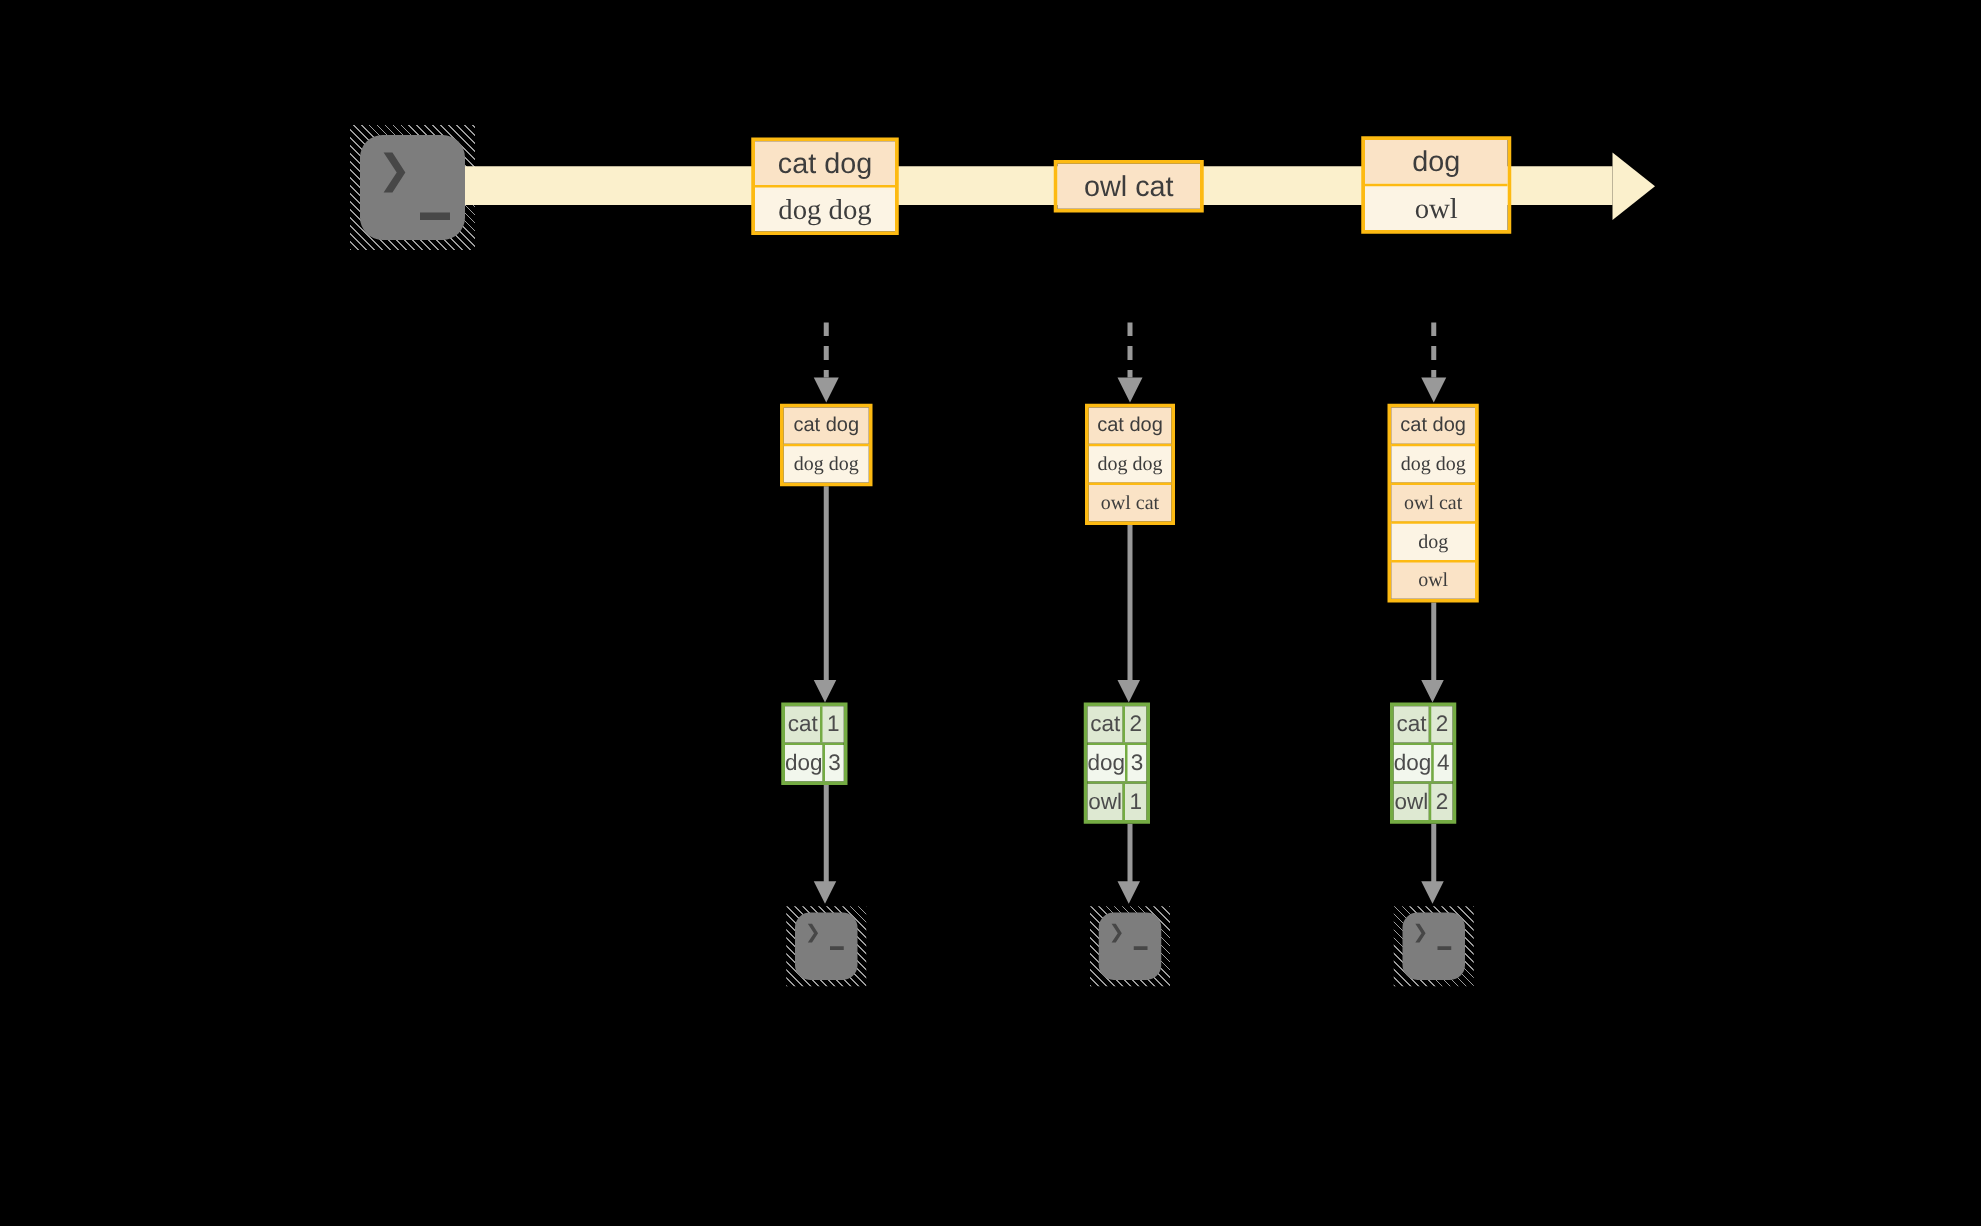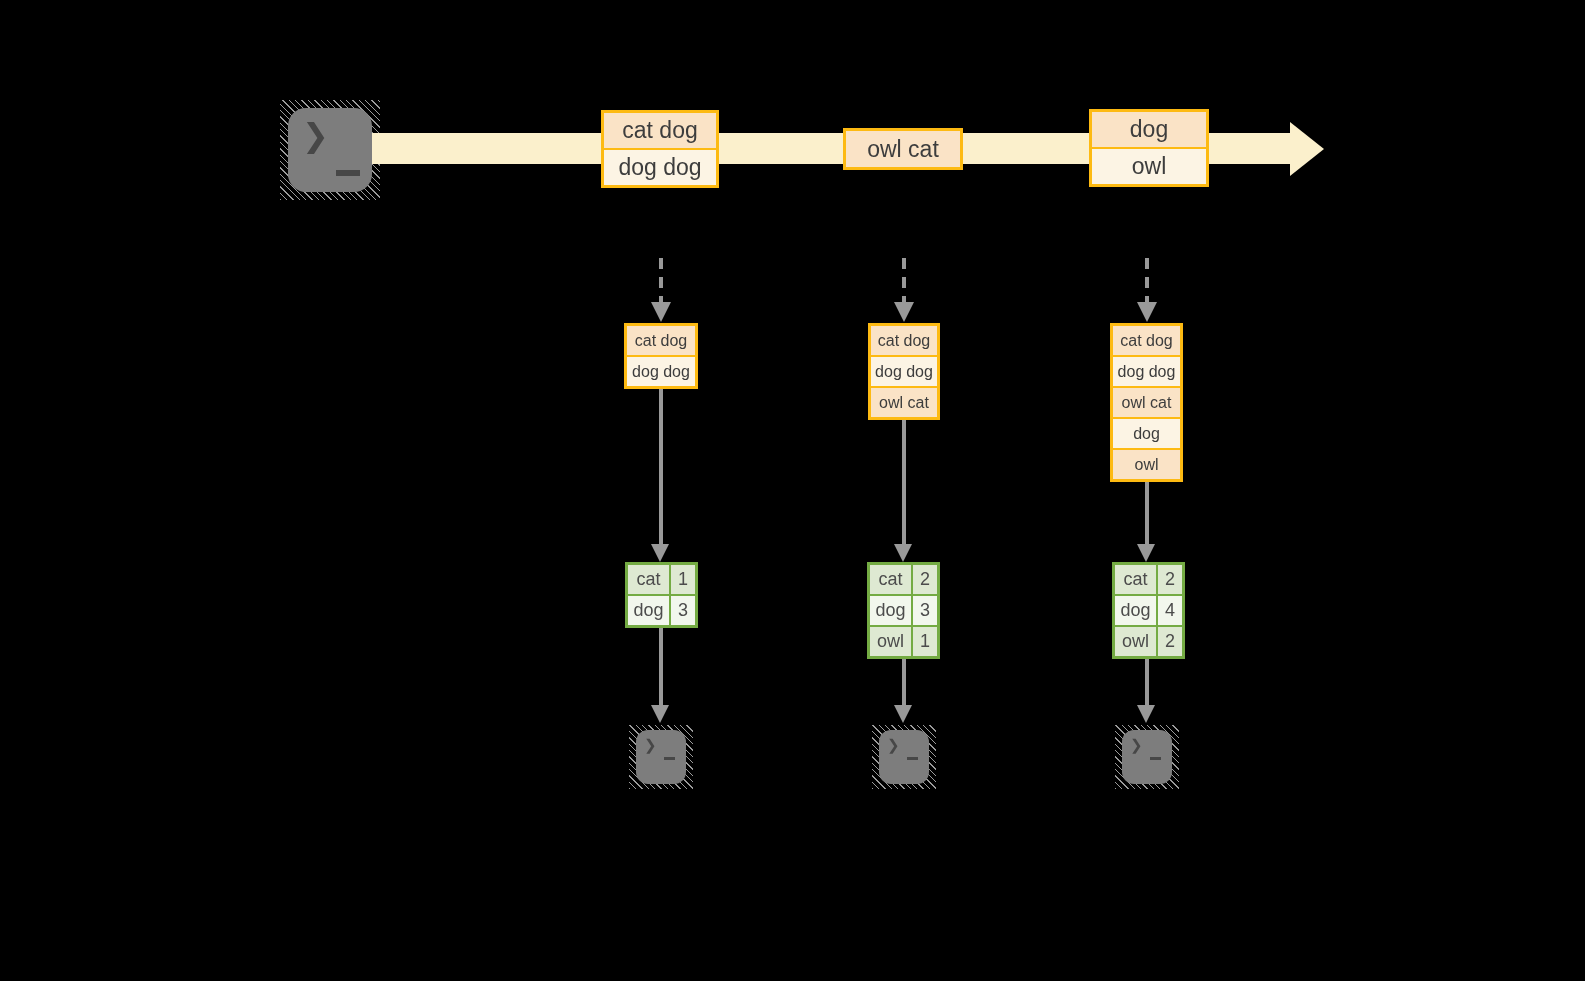--- a/index.html
+++ b/index.html
@@ -27,21 +27,21 @@
   .term-sm .uscore{left:28px;top:27px;width:11px;height:3px;}
   .t1{left:629px;} .t2{left:872px;} .t3{left:1115px;}
   
   .band{left:372px;top:133px;width:918px;height:31px;background:var(--band);}
   .band-head{left:1290px;top:122px;width:0;height:0;
     border-top:27px solid transparent;border-bottom:27px solid transparent;
     border-left:34px solid var(--band);}
   
   .gold-box{border:3px solid var(--gold);box-sizing:border-box;z-index:3;}
   .gold-row{text-align:center;color:#3d3d3d;overflow:hidden;}
-  .gold-row + .gold-row{border-top:2px solid var(--gold);}
+  .gold-row + .gold-row{border-top:2px solid var(--gold);font-family:Liberation Serif, serif;}
   .r-dark{background:var(--peachD);} .r-light{background:var(--peachL);}
   .ev{font-size:23px;}
   .ev .gold-row{height:35px;line-height:35px;}
   .e1{left:601px;top:110px;width:118px;}
   .e2{left:843px;top:128px;width:120px;}
   .e2 .gold-row{height:36px;line-height:36px;}
   .e3{left:1089px;top:109px;width:120px;}
   
   .stack{font-size:16px;z-index:6;}
   .stack .gold-row{height:29px;line-height:29px;}
@@ -63,21 +63,21 @@
   .cx2l{left:902px;} .cx2h{left:894px;} .cx2d{left:902px;} .cx2dh{left:894px;}
   .cx3l{left:1145px;}.cx3h{left:1137px;}.cx3d{left:1145px;}.cx3dh{left:1137px;}
   .l1a{top:389px;height:157px;} .l2a{top:420px;height:126px;} .l3a{top:482px;height:64px;}
   .hA{top:544px;}
   .l1b{top:628px;height:78px;} .l2b{top:659px;height:47px;} .l3b{top:659px;height:47px;}
   .hB{top:705px;}
   
   .banner{left:695px;top:462px;width:428px;height:45px;background:#fff;z-index:4;
     text-align:center;line-height:45px;font-size:34px;font-weight:300;color:#262626;}
   
-  .gtable{border:3px solid var(--green);box-sizing:border-box;width:73px;top:562px;z-index:6;}
+  .gtable{border:3px solid var(--green);box-sizing:border-box;width:53px;top:562px;z-index:6;}
   .g-row{display:flex;height:29px;line-height:29px;font-size:18px;color:#4c4c4c;}
   .g-row + .g-row{border-top:2px solid var(--green);}
   .g-word{width:41px;text-align:center;}
   .g-cnt{width:24px;text-align:center;border-left:2px solid var(--green);}
   .gr-dark .g-word,.gr-dark .g-cnt{background:var(--greenD);}
   .gr-light .g-word,.gr-light .g-cnt{background:var(--greenL);}
   .gt1{left:625px;} .gt2{left:867px;} .gt3{left:1112px;}
 </style>
 </head>
 <body>

